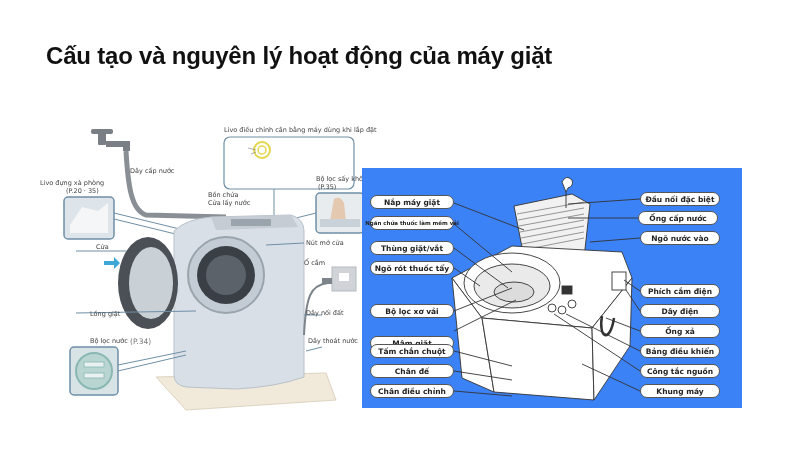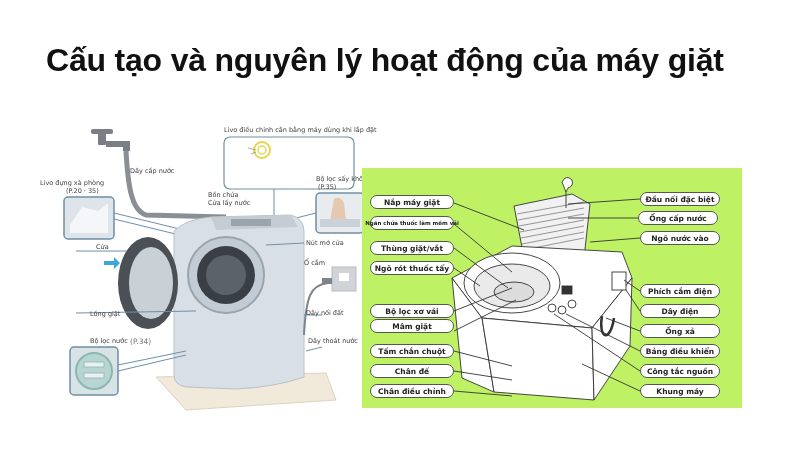--- a/index.html
+++ b/index.html
@@ -1,20 +1,20 @@
 <!DOCTYPE html>
 <html><head>
 <meta charset="utf-8">
 <style>
   html, body { margin: 0; padding: 0; background: #ffffff; }
   body { width: 788px; height: 450px; position: relative; overflow: hidden; font-family: "DejaVu Sans", sans-serif; }
-  .title { position: absolute; left: 46px; top: 42px; font-family: "Liberation Sans", sans-serif; font-weight: 700; font-size: 32px; color: #111; letter-spacing: -0.2px; white-space: nowrap; }
+  .title { position: absolute; left: 46px; top: 42px; font-family: "Liberation Sans", sans-serif; font-weight: 700; font-size: 24px; color: #111; letter-spacing: -0.2px; white-space: nowrap; }
   .panel { position: absolute; }
   #left-panel { left: 36px; top: 115px; width: 340px; height: 305px; }
-  #right-panel { left: 362px; top: 168px; width: 380px; height: 240px; background: #bef264; }
+  #right-panel { left: 362px; top: 168px; width: 380px; height: 240px; background: #3b82f6; }
   svg { position: absolute; left: 0; top: 0; }
   .lbl { position: absolute; font-size: 6.5px; color: #444; white-space: nowrap; font-family: "DejaVu Sans", sans-serif; }
   .pill { position: absolute; height: 14px; border: 1.3px solid #555; border-radius: 8px; background: #fff; font-family: "DejaVu Sans", sans-serif; font-weight: 700; font-size: 7.5px; color: #222; display: flex; align-items: center; justify-content: center; white-space: nowrap; box-sizing: border-box; }
   .pill.small { font-size: 5.5px; }
 </style>
 </head>
 <body>
 
 <div class="title">Cấu tạo và nguyên lý hoạt động của máy giặt</div>
 
@@ -157,21 +157,21 @@
       <line x1="278" y1="203" x2="192" y2="146"></line>
       <line x1="278" y1="223" x2="220" y2="196"></line>
     </g>
   </svg>
 
   <div class="pill" style="left:8px; top:27px; width:84px;">Nắp máy giặt</div>
   <div class="pill small" style="left:8px; top:48px; width:84px;">Ngăn chứa thuốc làm mềm vải</div>
   <div class="pill" style="left:8px; top:73px; width:84px;">Thùng giặt/vắt</div>
   <div class="pill" style="left:8px; top:93px; width:84px;">Ngõ rót thuốc tẩy</div>
   <div class="pill" style="left:8px; top:136px; width:84px;">Bộ lọc xơ vải</div>
-  <div class="pill" style="left:8px; top:151px; width:84px;text-align:center;">Mâm giặt</div>
+  <div class="pill" style="left:8px; top:168px; width:84px;text-align:center;">Mâm giặt</div>
   <div class="pill" style="left:8px; top:176px; width:84px;">Tấm chắn chuột</div>
   <div class="pill" style="left:8px; top:196px; width:84px;">Chân đế</div>
   <div class="pill" style="left:8px; top:216px; width:84px;">Chân điều chỉnh</div>
 
   <div class="pill" style="left:278px; top:24px; width:80px;">Đầu nối đặc biệt</div>
   <div class="pill" style="left:276px; top:43px; width:80px;">Ống cấp nước</div>
   <div class="pill" style="left:278px; top:63px; width:80px;">Ngõ nước vào</div>
   <div class="pill" style="left:278px; top:116px; width:80px;">Phích cắm điện</div>
   <div class="pill" style="left:278px; top:136px; width:80px;">Dây điện</div>
   <div class="pill" style="left:278px; top:156px; width:80px;">Ống xả</div>

